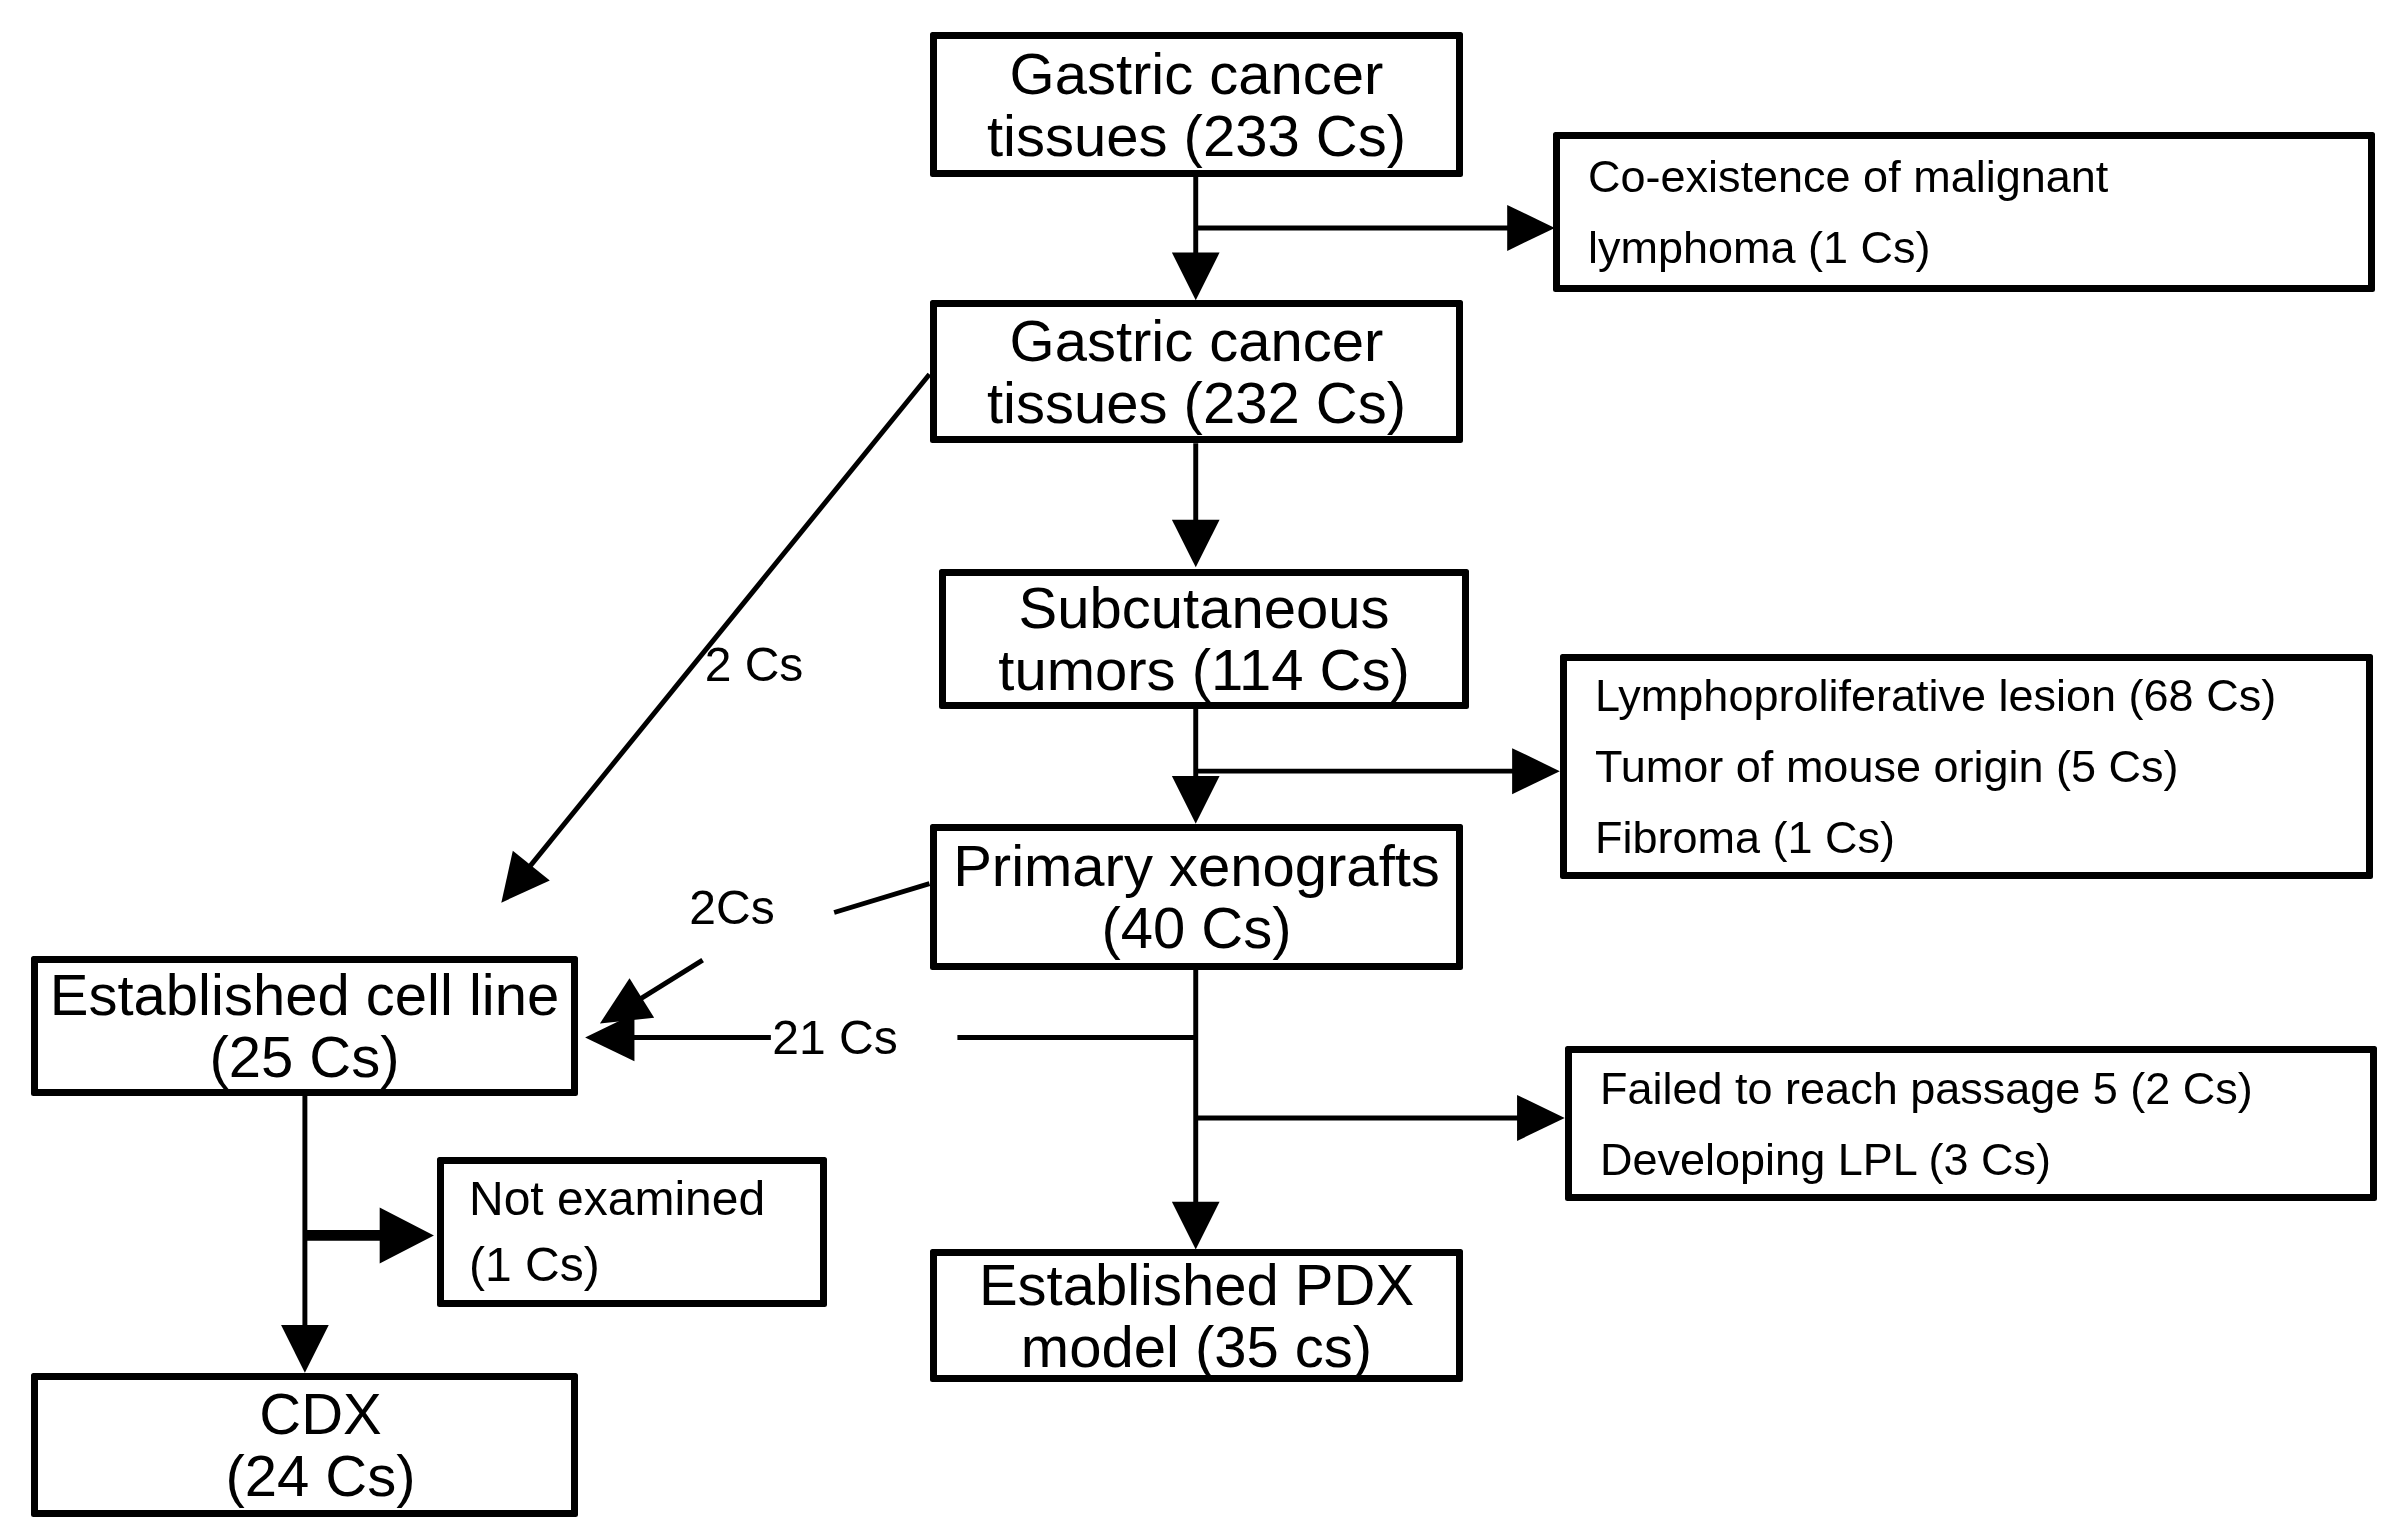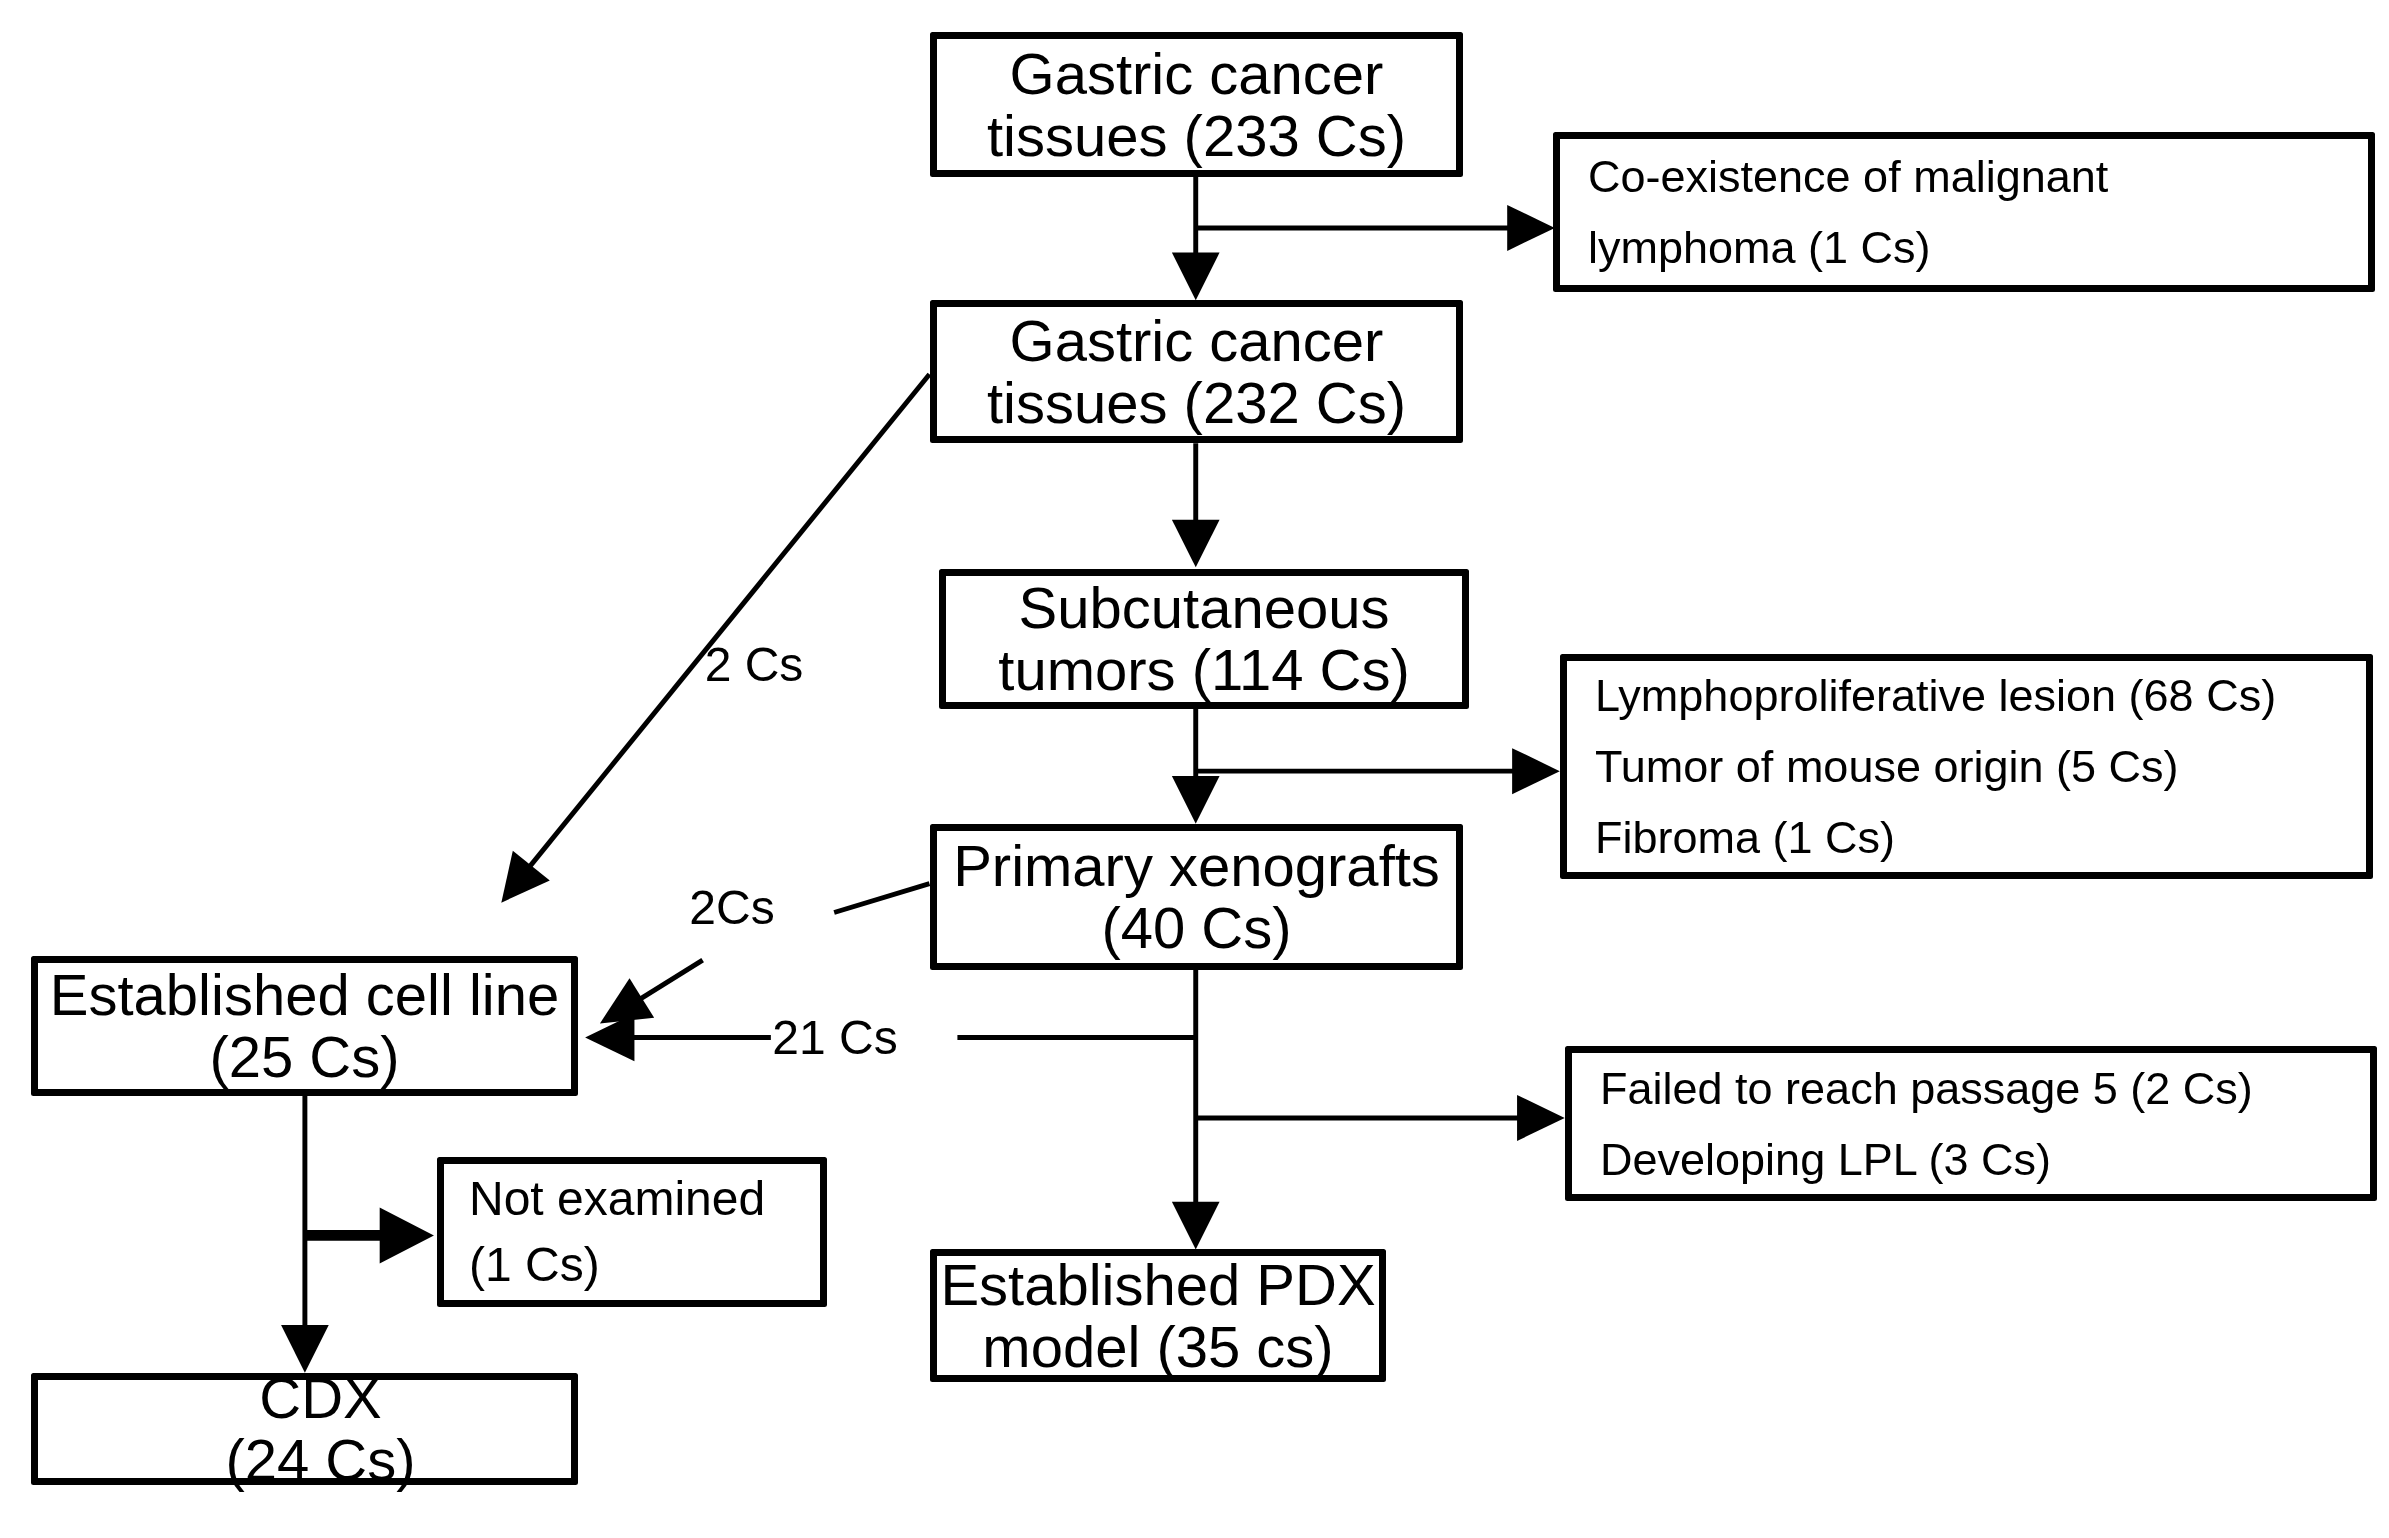--- a/index.html
+++ b/index.html
@@ -34,22 +34,22 @@
   
   #b-g233   {left:930px;top:32px;  width:533px;height:145px;}
   #b-coex   {left:1553px;top:132px; width:822px;height:160px;}
   #b-g232   {left:930px;top:300px; width:533px;height:143px;}
   #b-subcut {left:939px;top:569px; width:530px;height:140px;}
   #b-lympho {left:1560px;top:654px; width:813px;height:225px;}
   #b-pxeno  {left:930px;top:824px;width:533px;height:146px;}
   #b-ecl    {left:31px;  top:956px;width:547px;height:140px;}
   #b-failed {left:1565px;top:1046px;width:812px;height:155px;}
   #b-notex  {left:437px; top:1157px;width:390px;height:150px;}
-  #b-epdx   {left:930px;top:1249px;width:456px;height:133px;}
-  #b-cdx    {left:31px;  top:1373px;width:547px;height:112px;padding-left:32px;}
+  #b-epdx   {left:930px;top:1249px;width:533px;height:133px;}
+  #b-cdx    {left:31px;  top:1373px;width:547px;height:144px;padding-left:32px;}
   #l-2cs-long {left:700px;top:635px; width:108px;height:59px;}
   #l-2cs-short{left:681px;top:878px;width:102px;height:59px;}
   #l-21cs     {left:769px;top:1008px;width:132px;height:59px;}
 </style>
 </head>
 <body>
 
 <div class="canvas">
 
   <svg class="connectors" viewBox="0 0 2907 1872" xmlns="http://www.w3.org/2000/svg">

